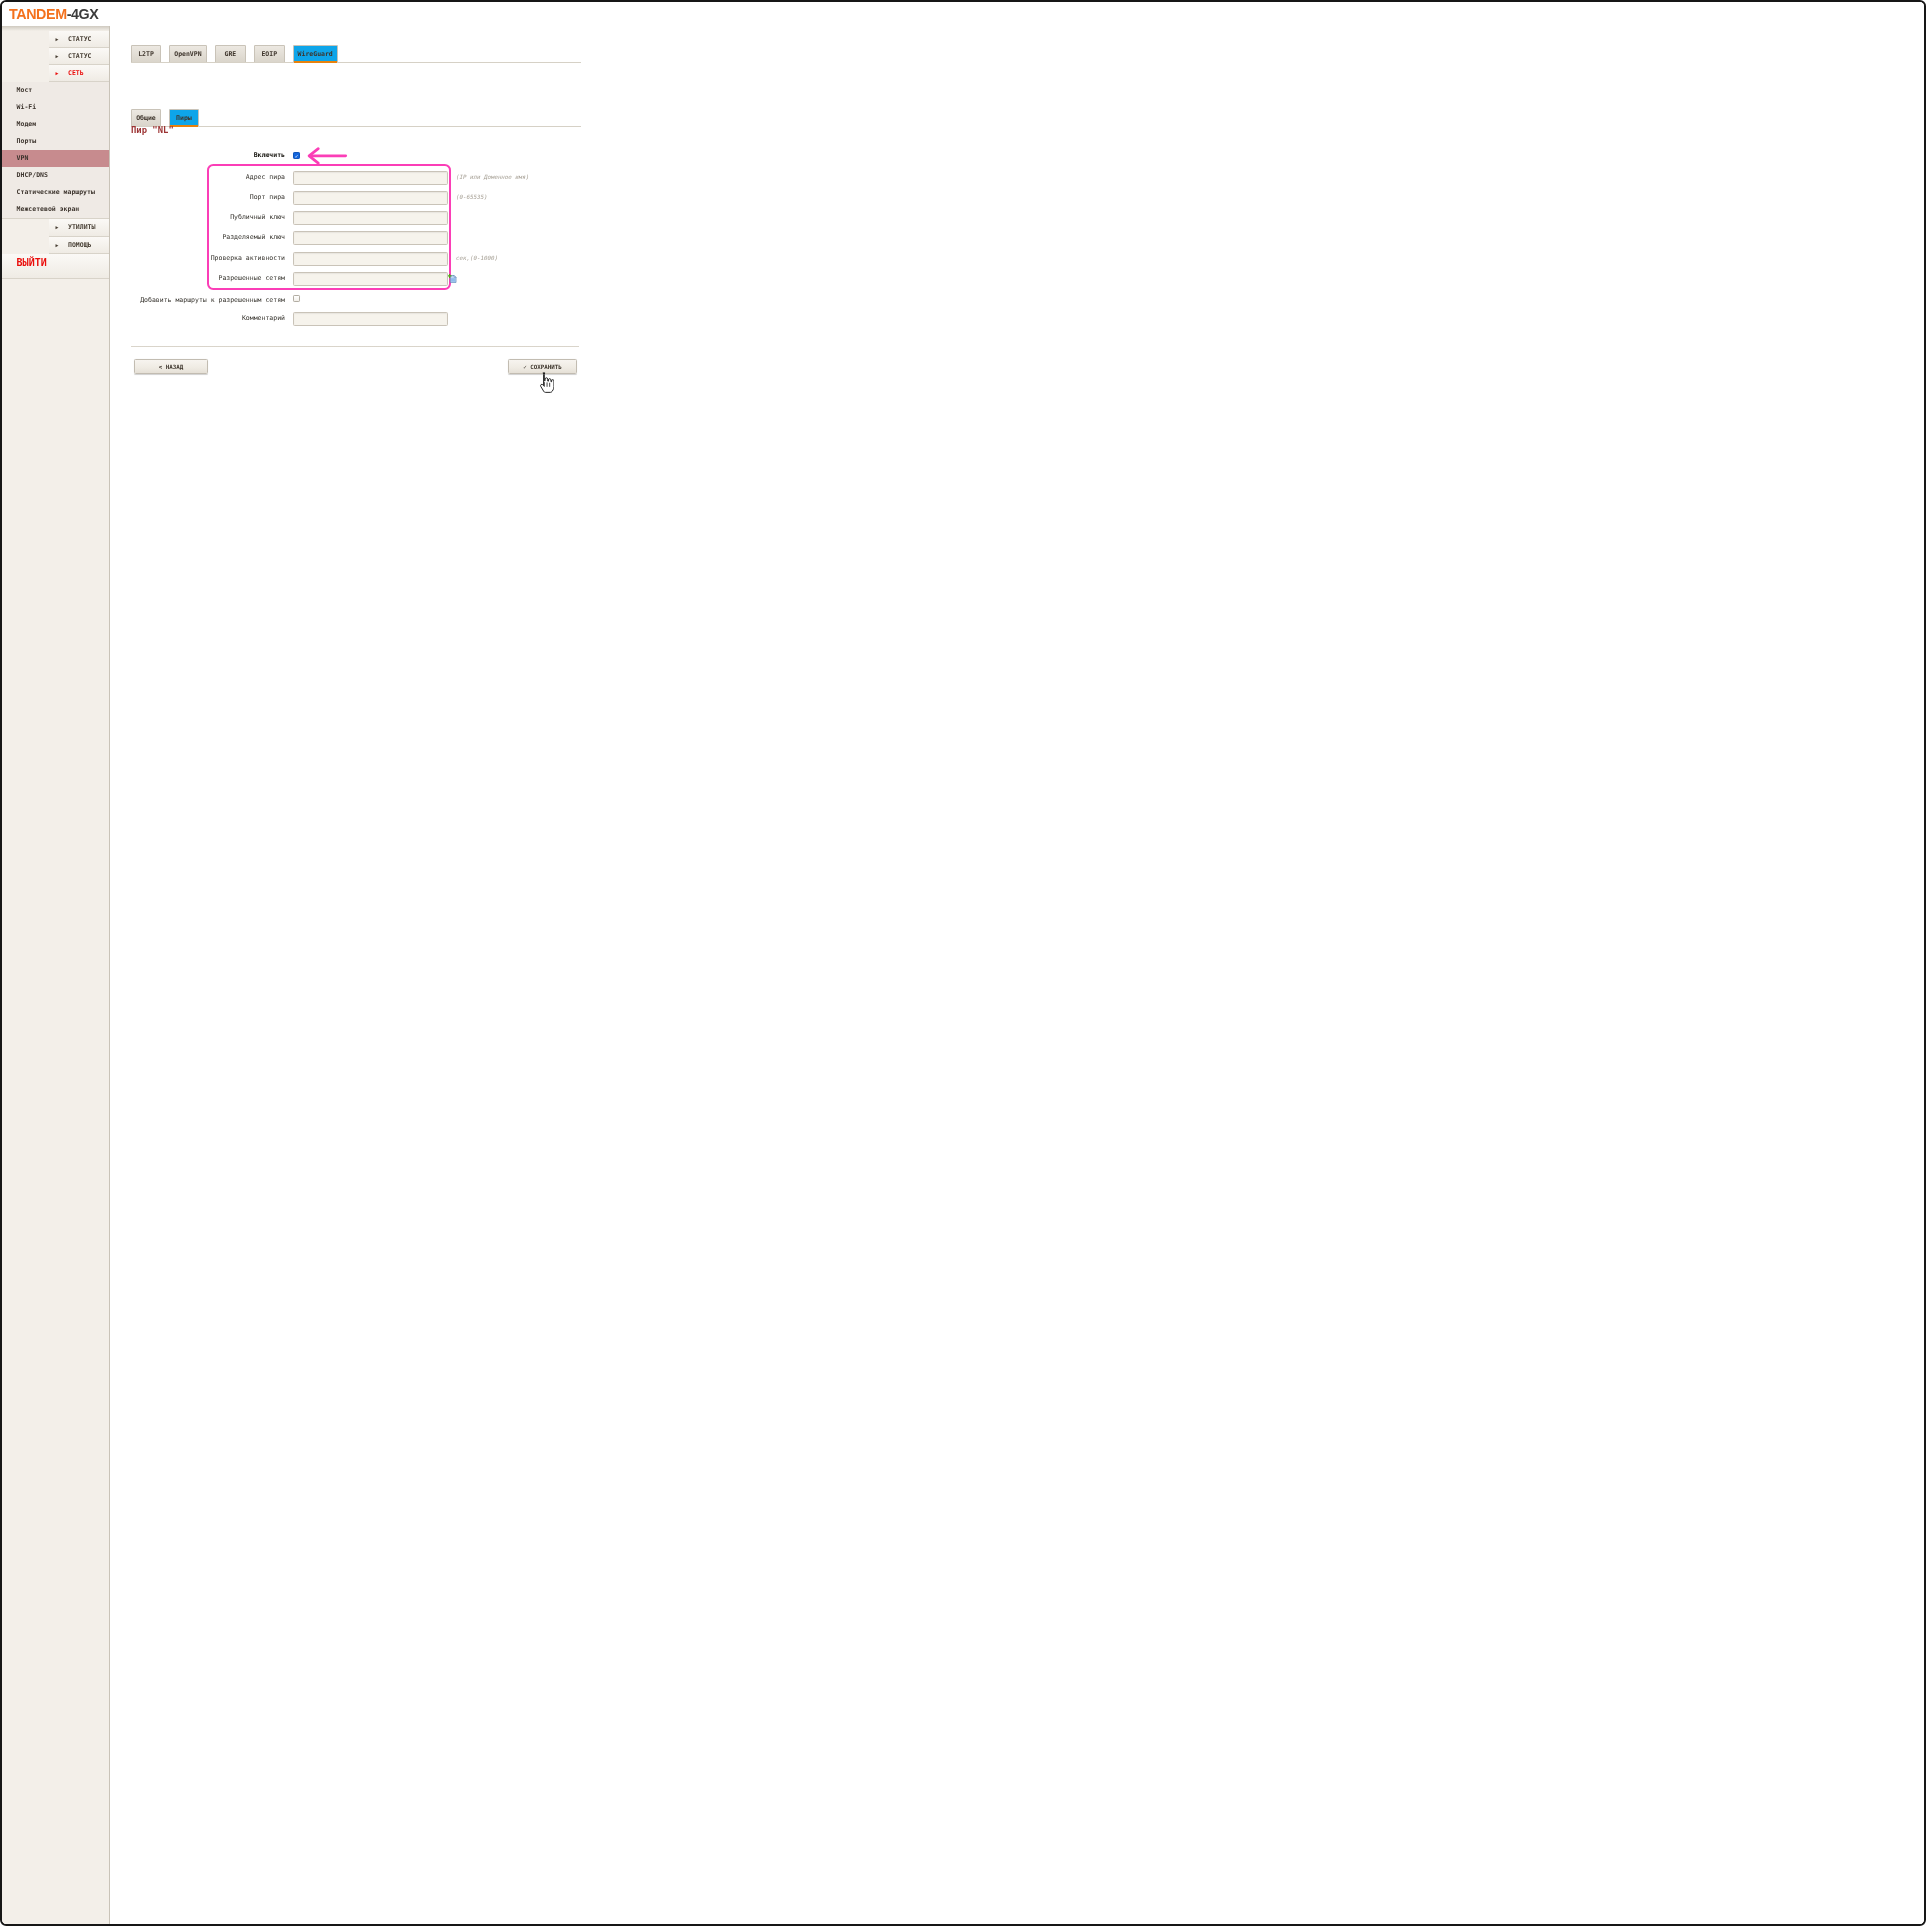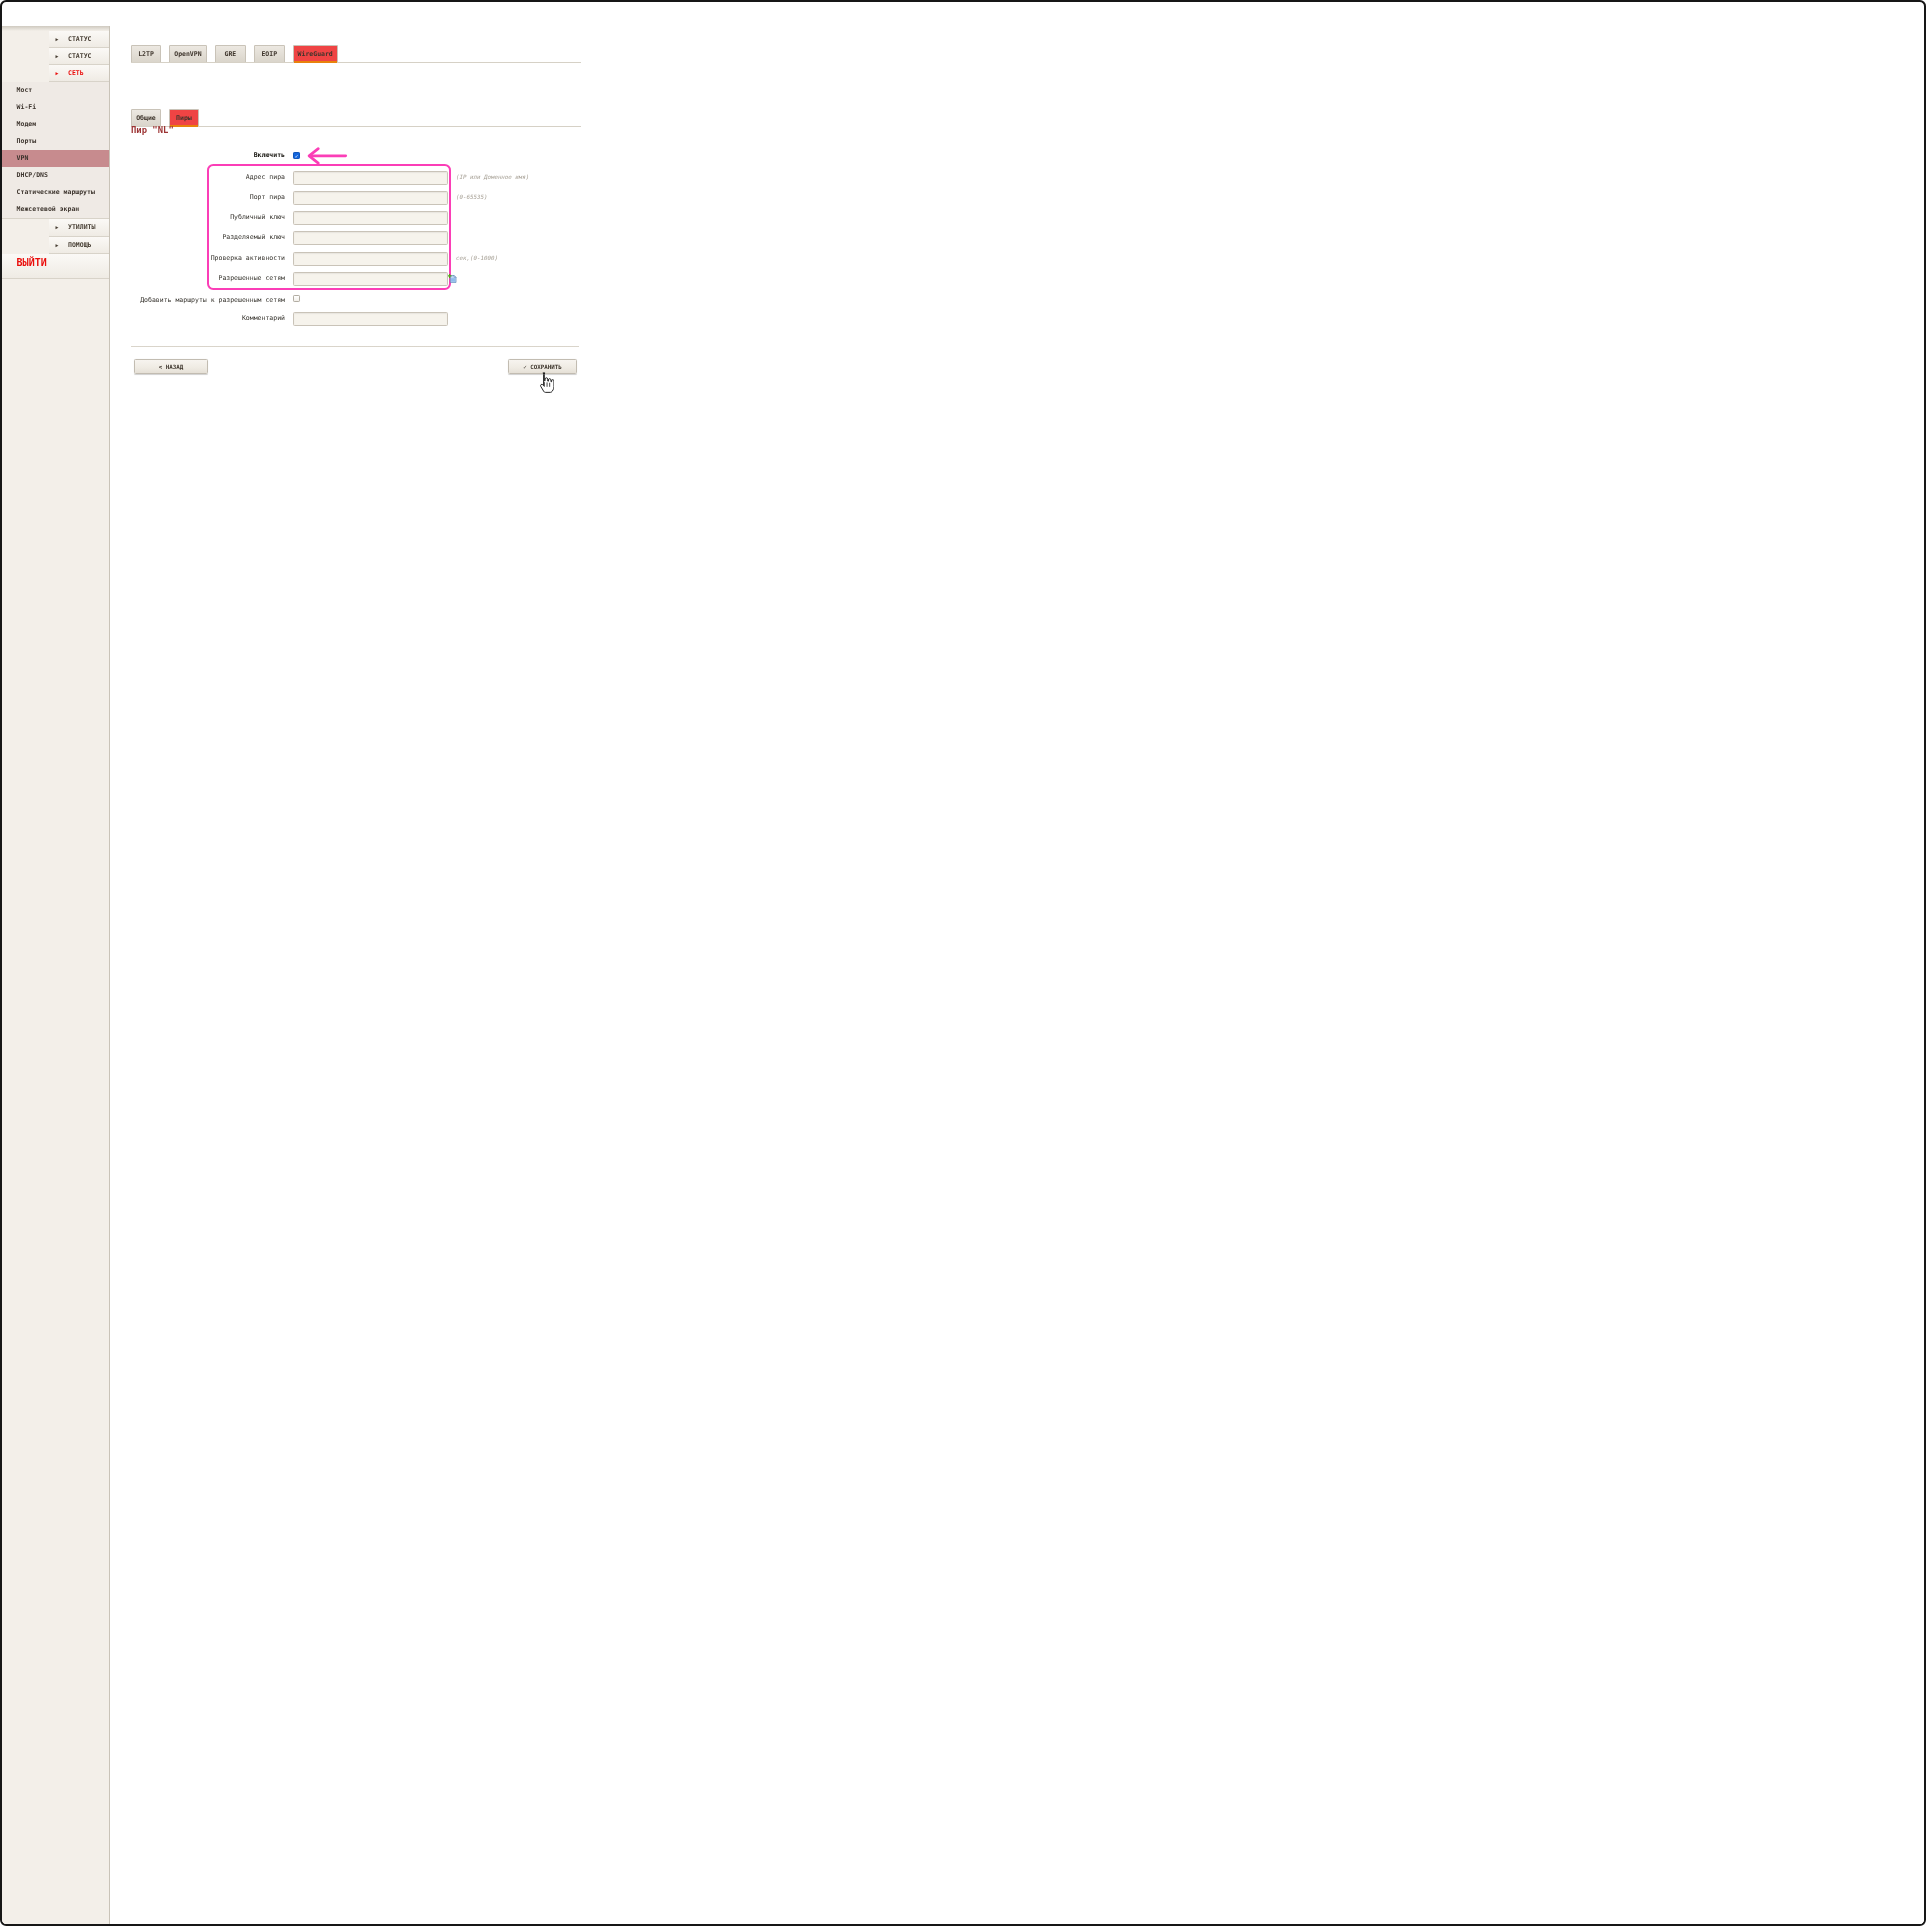--- a/index.html
+++ b/index.html
@@ -23,21 +23,21 @@
   .sub-item { height:17px; line-height:17px; padding-left:14.6px; font-size:6.5px; font-weight:bold; color:#3f3730; cursor:pointer; white-space:nowrap; }
   .sub-item.active { background:#c78b8e; color:#38302a; }
   .logout { height:25px; line-height:17px; padding-left:14.6px; font-size:10px; font-weight:bold; color:#ea0e0c; background:linear-gradient(#fbf9f6,#efebe4); border-bottom:0.4px solid #d8d3c9; cursor:pointer; }
 
   
   .main { position:absolute; left:108px; top:24px; right:0; bottom:0; background:#fff; }
   .tabrow { position:absolute; left:21px; width:450px; height:18px; border-bottom:0.8px solid #d6d1c6; }
   .tabrow.row1 { top:19px; }
   .tabrow.row2 { top:45px;margin-top:38px; }
   .tab { display:inline-block; vertical-align:bottom; height:17.3px; line-height:17px; text-align:center; margin-right:4.2px; border:0.4px solid #c9c3b8; border-bottom:none; border-radius:1.2px 1.2px 0 0; background:linear-gradient(#ece8e1,#dad5cb); font-size:6.5px; font-weight:bold; color:#3e352c; cursor:pointer; position:relative; }
-  .tab.active { background:#ef4444; }
+  .tab.active { background:#0ea5e9; }
   .tab.active::after { content:""; position:absolute; left:0; right:0; bottom:-0.8px; height:1.9px; background:#e8820c; }
   .w1{width:30px}.w2{width:38px}.w3{width:31px}.w4{width:31px}.w5{width:45px}.w6{width:30px}
 
   .page-title { position:absolute; left:21px; top:99px; font-size:8.9px; line-height:10.8px; font-weight:bold; color:#9c3333; }
 
   .form-label { position:absolute; left:23px; width:152px; text-align:right; font-size:6.5px; color:#33302a; line-height:13.5px; white-space:nowrap; }
   .form-label.strong { font-weight:bold; color:#17150f;text-align:right; }
 
   .checkbox { position:absolute; width:7.3px; height:7.3px; border:0.4px solid #b2ada3; border-radius:1.2px; background:linear-gradient(#fff,#f2efe9); cursor:pointer; }
   .checkbox.checked { background:#1466dd; border-color:#0f55bb; color:#fff; font-size:5.4px; font-weight:bold; text-align:center; line-height:7px; }
@@ -57,20 +57,25 @@
   .btn-back { left:24px; width:74px; }
   .btn-save { left:398px; width:69px; }
 
   .cursor { position:absolute; left:427px; top:346px; pointer-events:none; }
 </style>
 </head>
 <body>
 
 <div class="frame">
 
+  <div class="header">
+    <div class="logo">
+      <span class="brand">TANDEM</span><span class="model">-4GX</span>
+    </div>
+  </div>
 
   <div class="sidebar">
     <div class="side-item">
       <span class="marker"></span>
       <span>СТАТУС</span>
     </div>
     <div class="side-item">
       <span class="marker"></span>
       <span>СТАТУС</span>
     </div>

